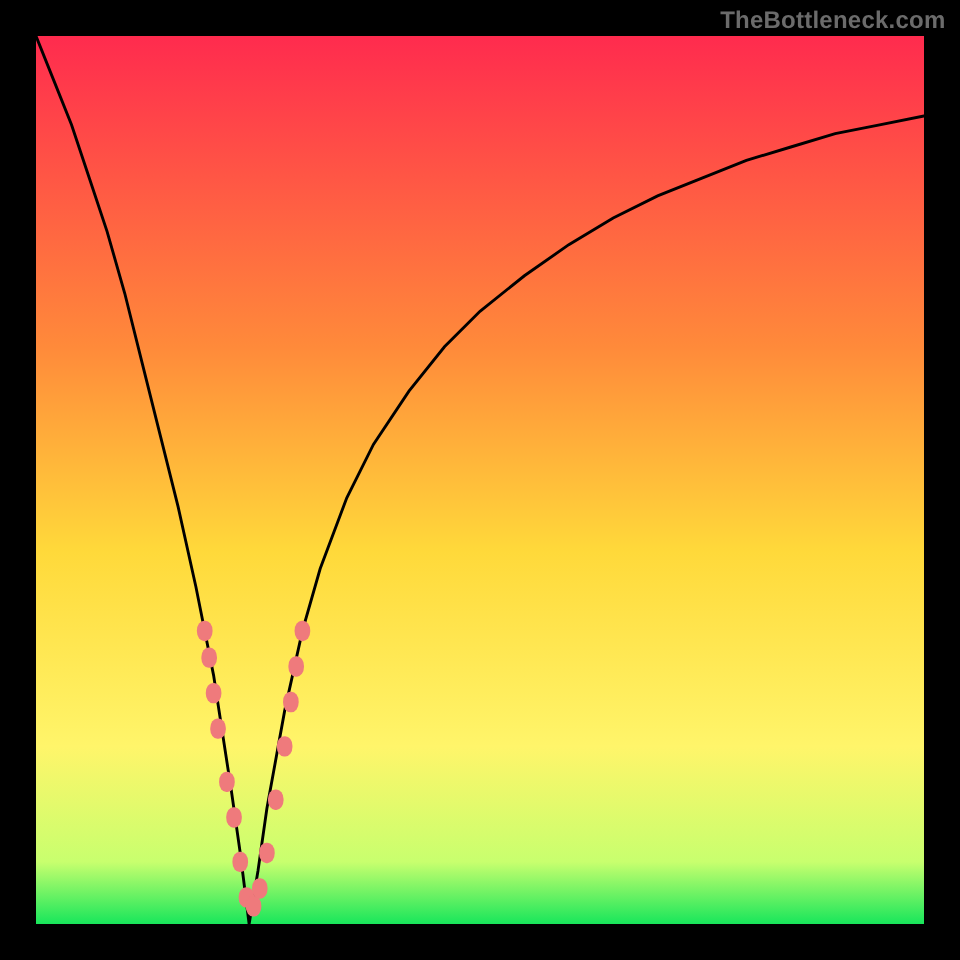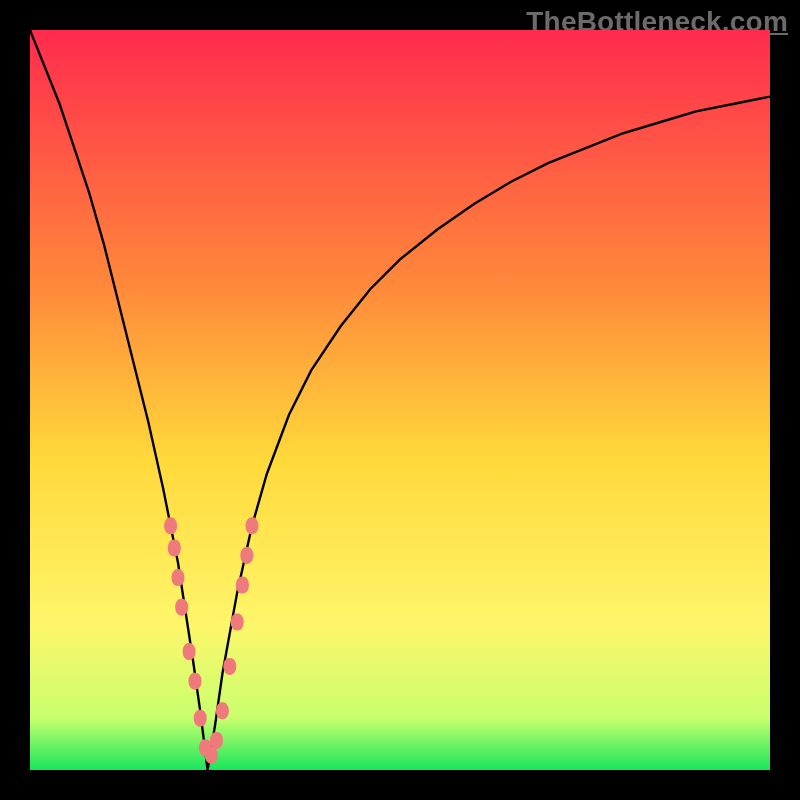--- a/index.html
+++ b/index.html
@@ -24,25 +24,24 @@
     top: 30px;
     width: 740px;
     height: 740px;
     overflow: hidden;
   }
   .watermark {
     position: absolute;
     top: 6px;
     right: 12px;
     font-family: Arial, Helvetica, sans-serif;
-    font-size: 28px;
+    font-size: 20px;
     font-weight: 600;
     color: #6b6b6b;
     letter-spacing: 0.2px;
-    text-decoration: underline;
   }
   svg {
     display: block;
   }
 </style>
 </head>
 <body>
 
 <div class="frame">
 

